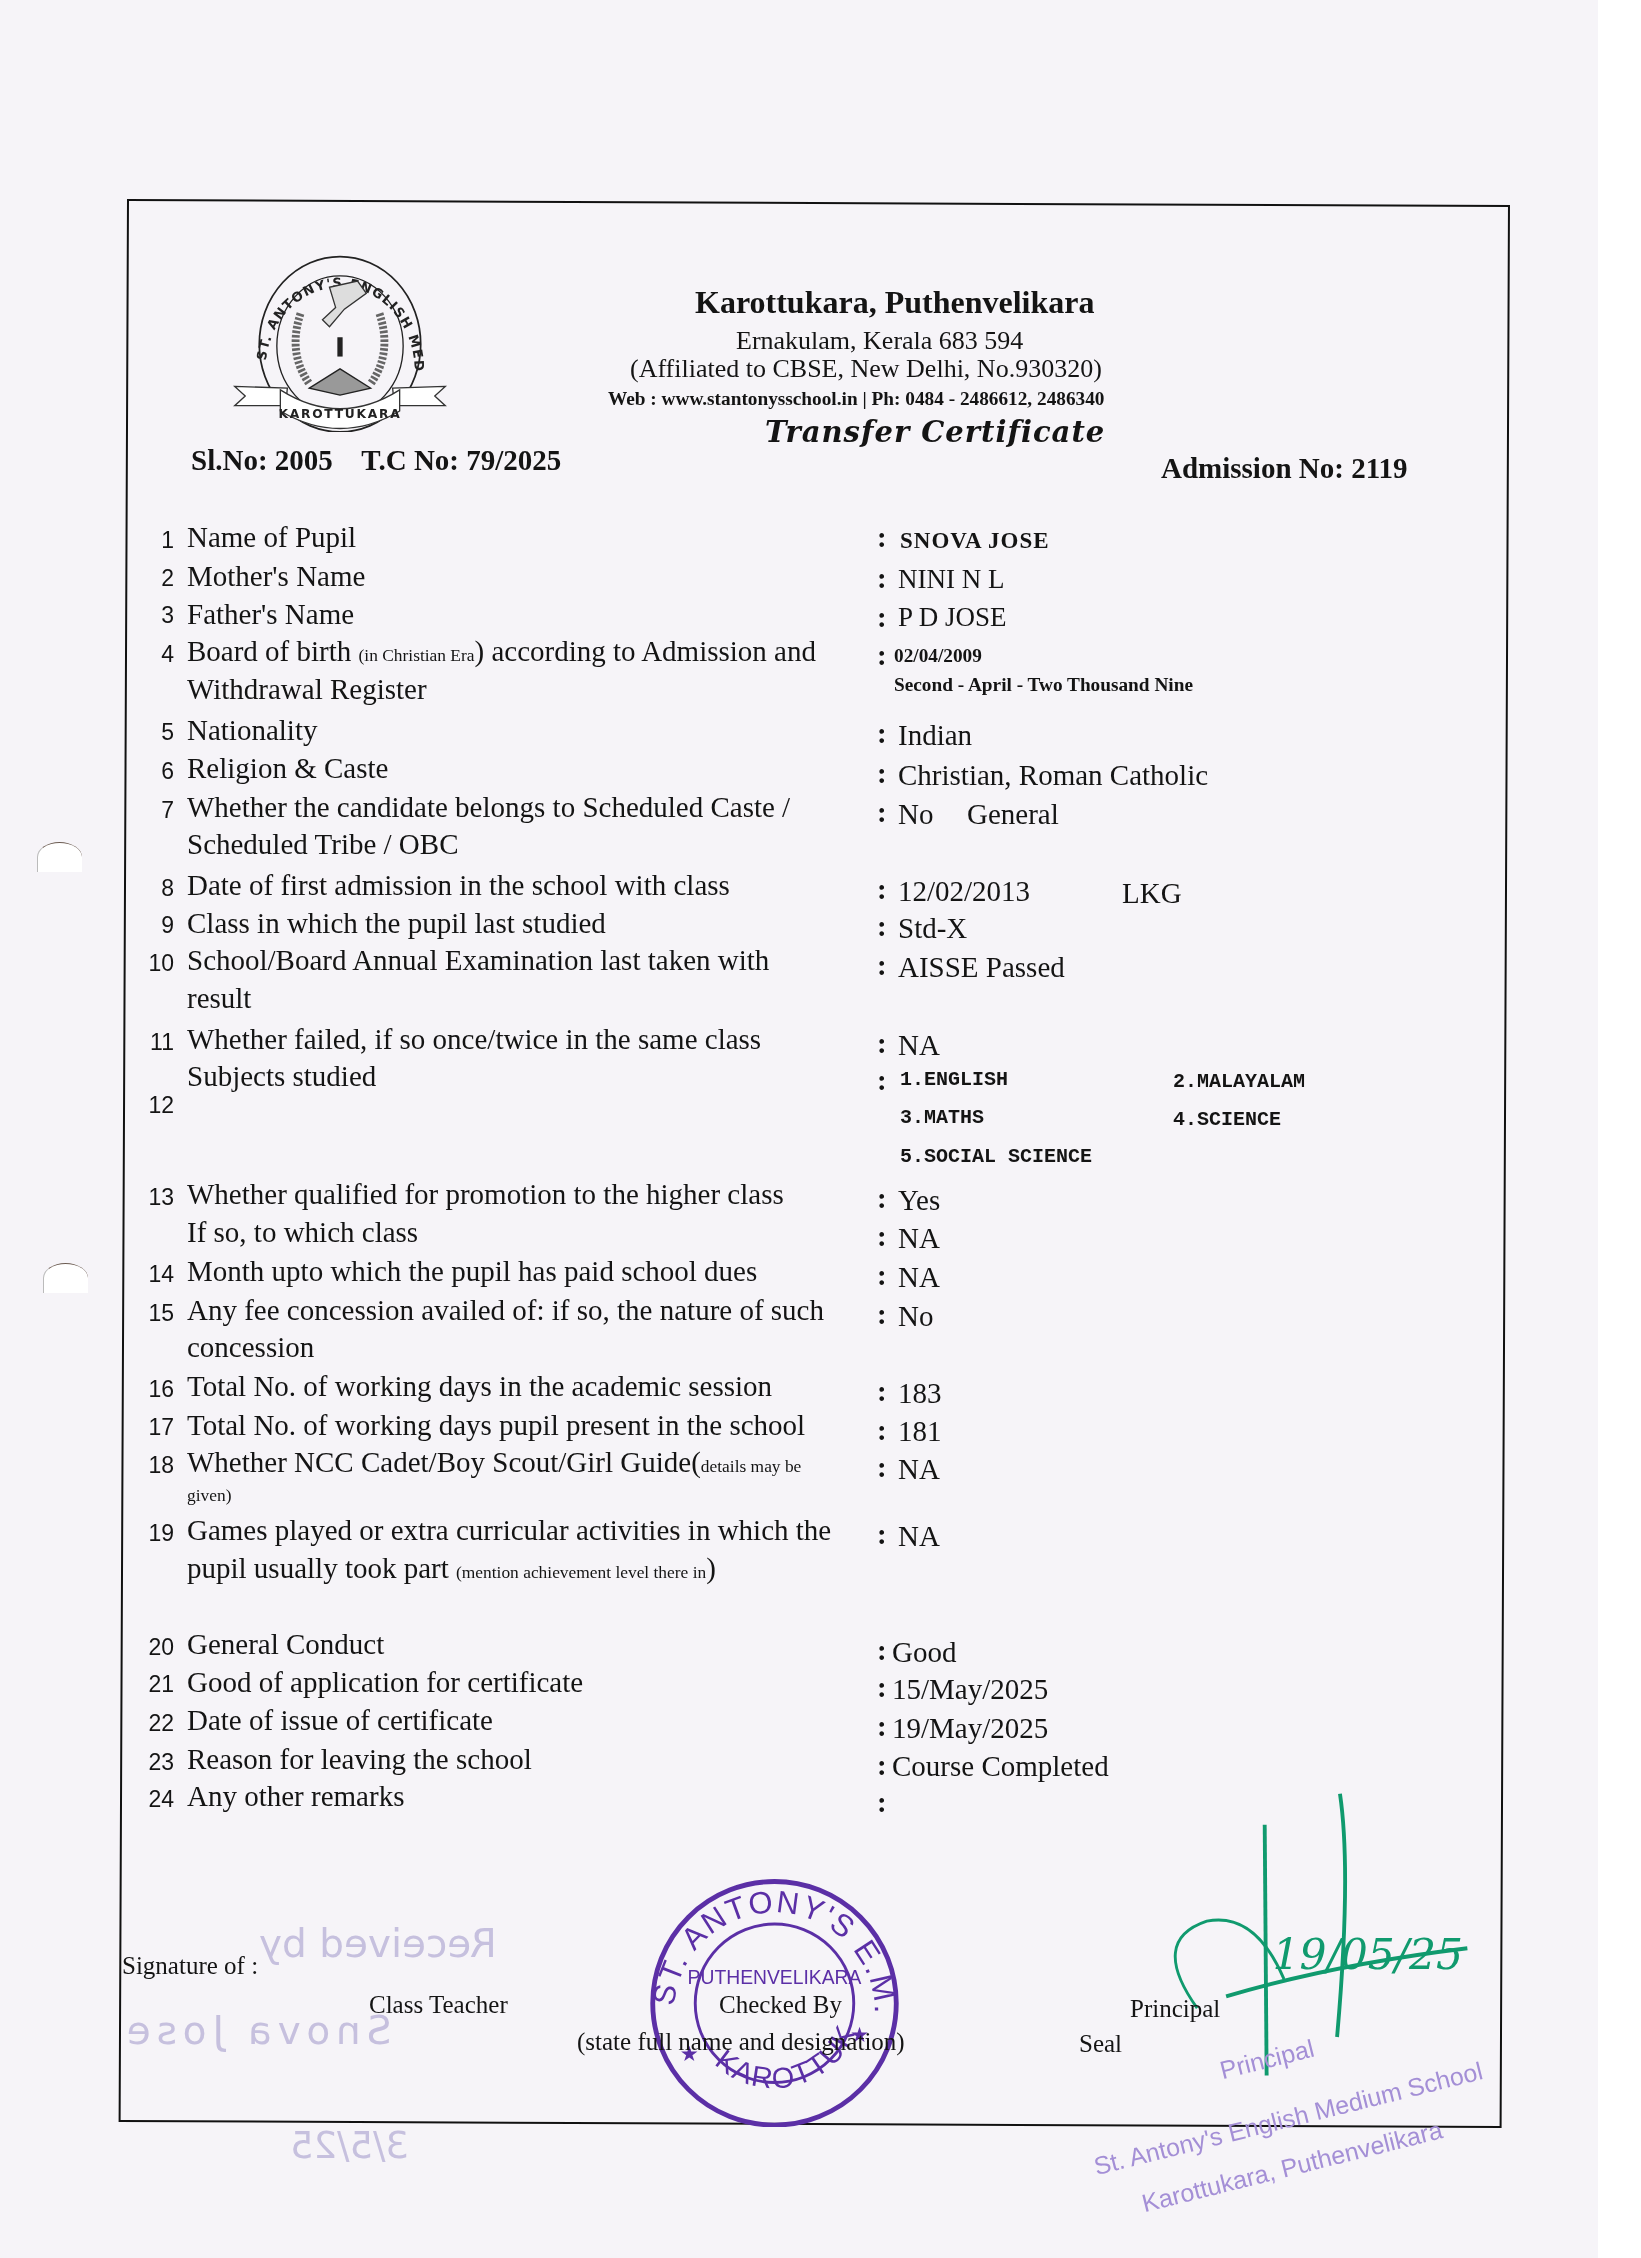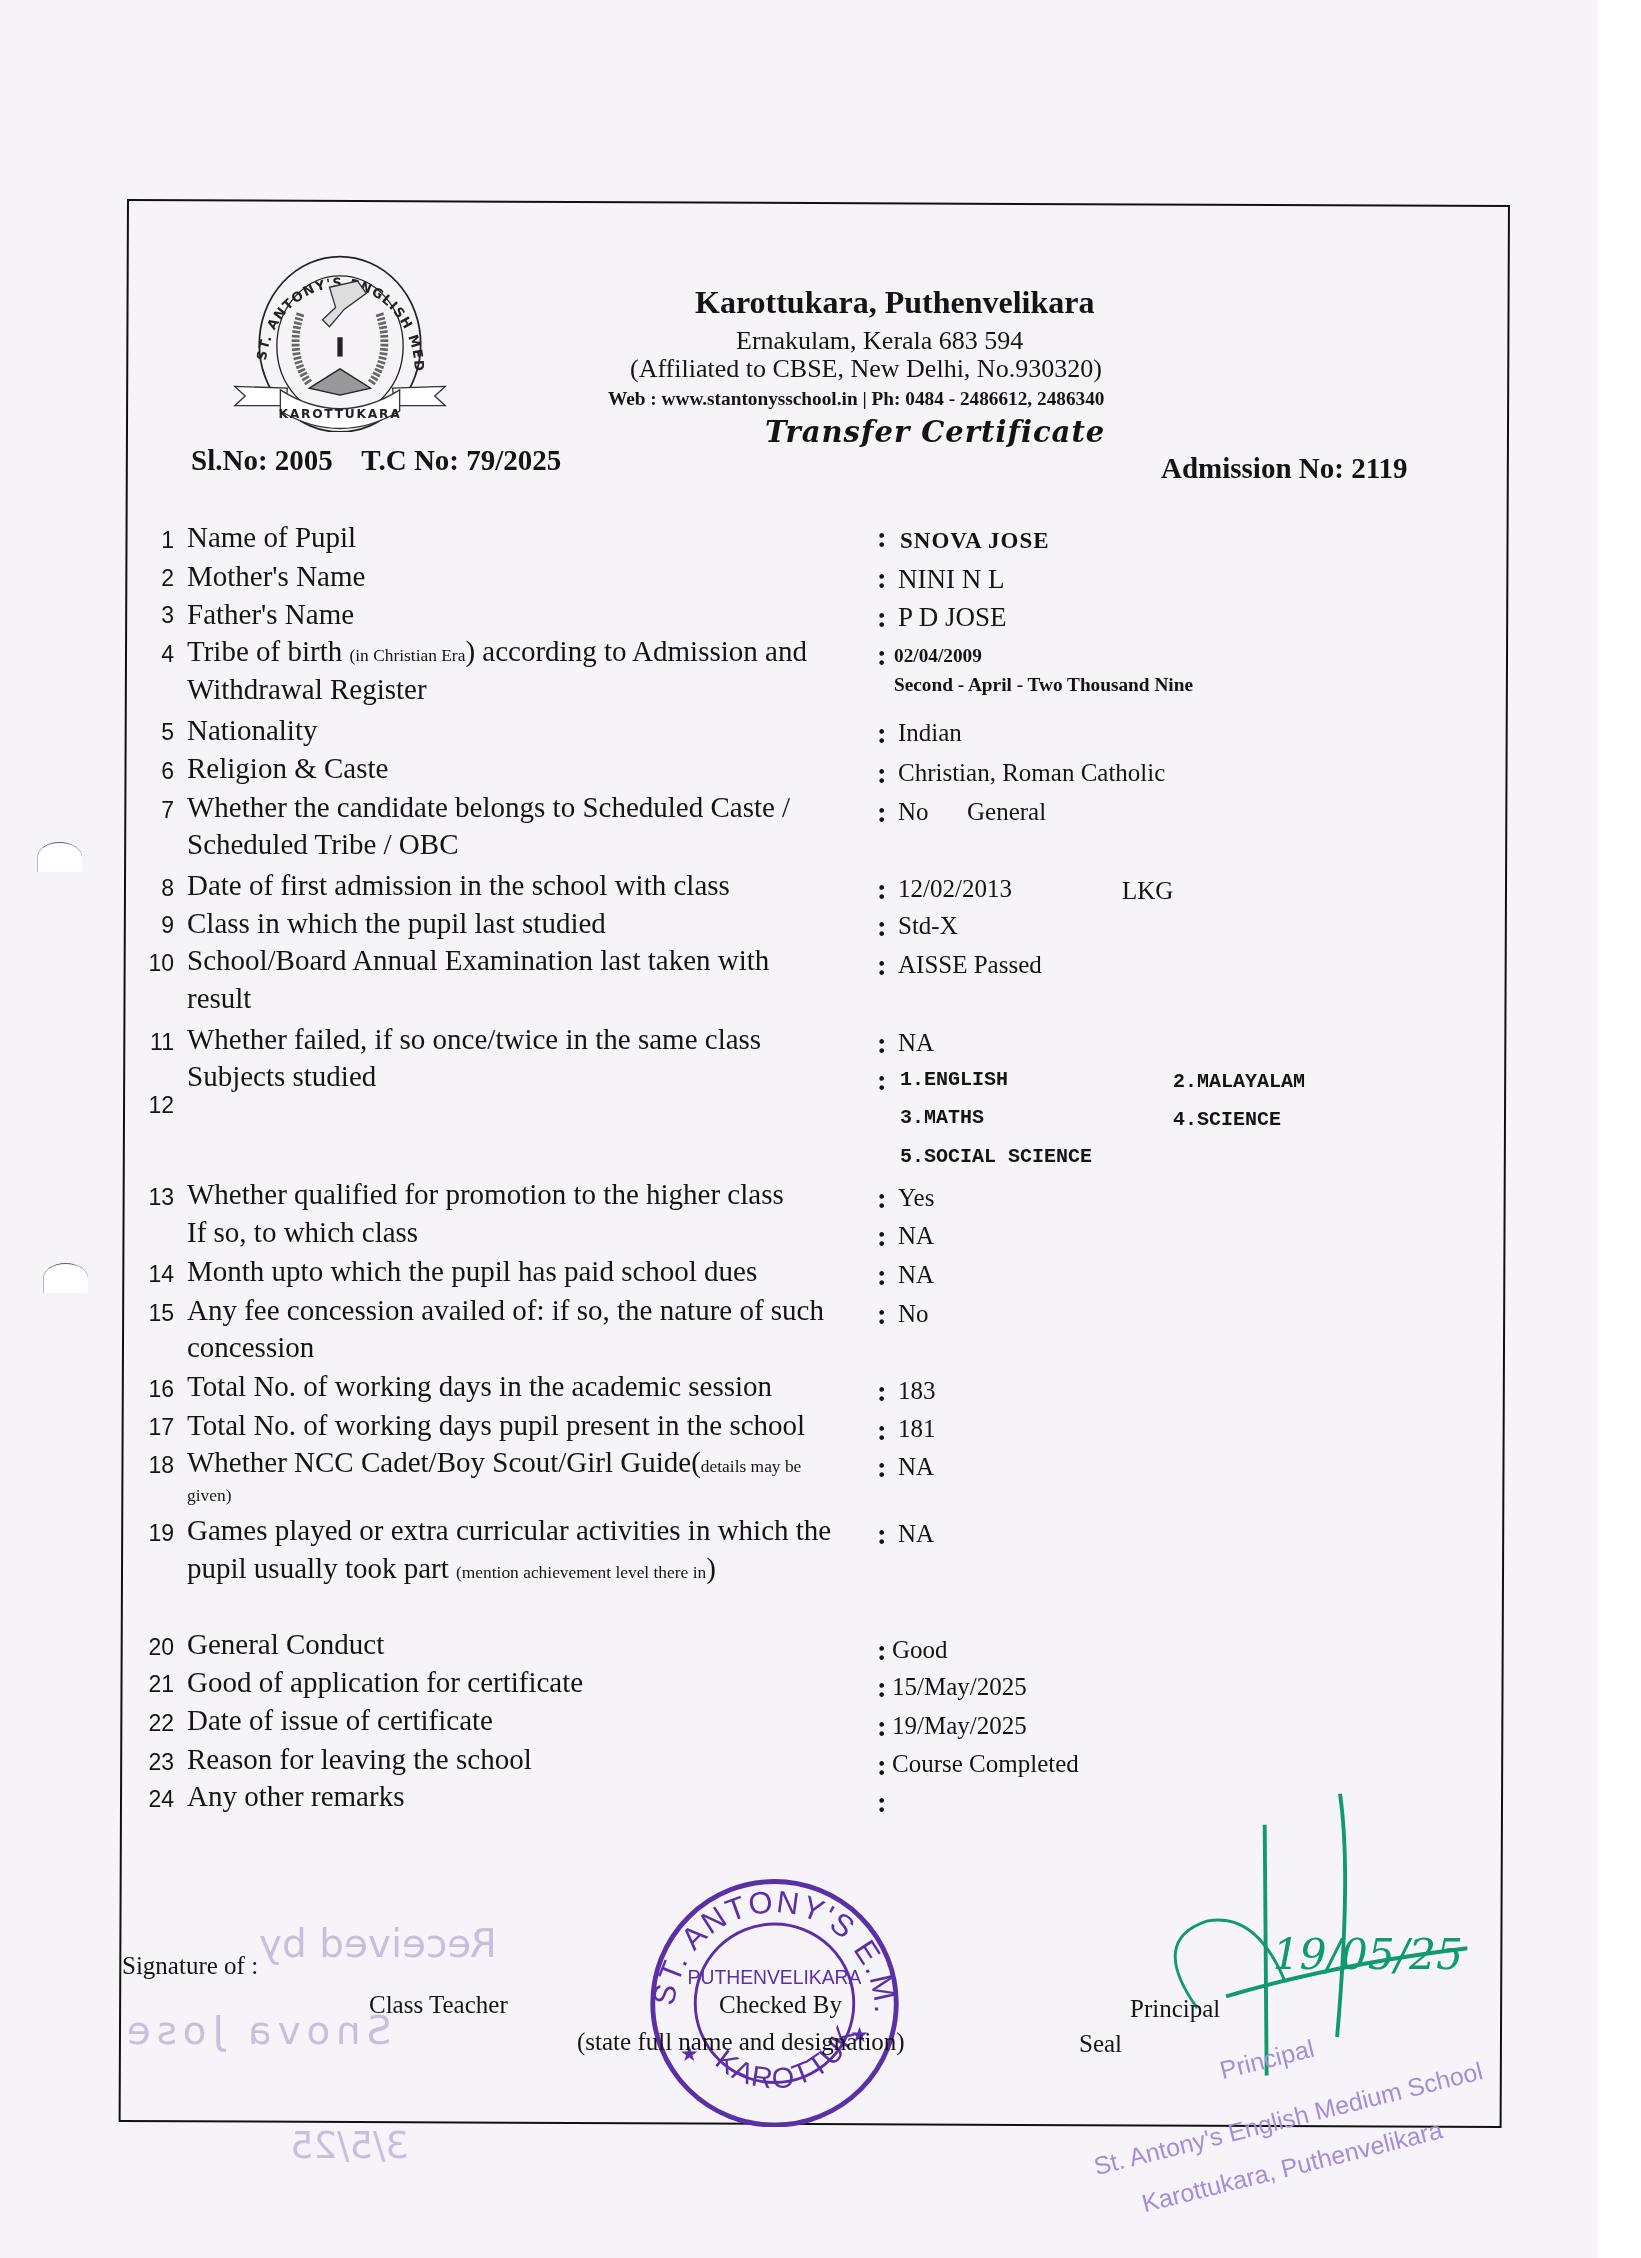--- a/index.html
+++ b/index.html
@@ -28,21 +28,21 @@
   .sub3 { font-size:26px; left:630px; top:354px; }
   .sub4 { font-size:19.3px; left:608px; top:388px;font-weight:bold; }
   .tc { font-size:29px; font-weight:bold; left:765px; top:415px; font-family:"DejaVu Serif", serif; font-style:italic; letter-spacing:1px; }
   .slno { font-size:29px; font-weight:bold; left:191px; top:444px; }
   .adm { font-size:29px; font-weight:bold; left:1161px; top:452px; }
   .logo { position:absolute; left:224px; top:239px; width:232px; height:193px; }
   .num { position:absolute; font-family:"Liberation Sans", sans-serif; font-size:23px; width:39px; text-align:right; left:135px; }
   .lbl { position:absolute; font-size:29px; left:187px; white-space:nowrap; }
   .small { font-size:17.4px; }
   .colon { position:absolute; font-size:29px; font-weight:bold; left:877px; }
-  .val { position:absolute; font-size:25px; left:898px; white-space:nowrap; }
+  .val { position:absolute; font-size:29px; left:898px; white-space:nowrap; }
   .valb { font-weight:bold; font-size:23px; }
   .mono { font-family:"Liberation Mono", monospace; font-weight:bold; font-size:20px; position:absolute; white-space:nowrap; }
   .sig { position:absolute; font-size:25px; white-space:nowrap; }
   .faint { position:absolute; color:#c6c0de; font-family:"DejaVu Sans", sans-serif; white-space:nowrap; }
   .stamp {
     position:absolute; left:645px; top:1868px; width:259px; height:259px;
   }
   .pstamp { position:absolute; color:#a48fd6; font-family:"Liberation Sans", sans-serif; font-size:25px; transform:rotate(-14deg); transform-origin:left top; white-space:nowrap; }
 </style>
 </head>
@@ -97,21 +97,21 @@
     <div class="colon" style="top:562px">:</div>
     <div class="val" style="top:564px; font-size:27px">NINI N L</div>
 
     <div class="num" style="top:602px">3</div>
     <div class="lbl" style="top:598px">Father's Name</div>
     <div class="colon" style="top:601px">:</div>
     <div class="val" style="top:602px; font-size:27px">P D JOSE</div>
 
     <div class="num" style="top:641px">4</div>
     <div class="lbl" style="top:635px">
-      <span>Tribe of birth </span><span class="small">(in Christian Era</span><span>) according to Admission and</span>
+      <span>Board of birth </span><span class="small">(in Christian Era</span><span>) according to Admission and</span>
     </div>
     <div class="lbl" style="top:673px">Withdrawal Register</div>
     <div class="colon" style="top:639px">:</div>
     <div class="val valb" style="top:645px; font-size:19.3px; left:894px">02/04/2009</div>
     <div class="val valb" style="top:674px; font-size:19.3px; left:894px">Second - April - Two Thousand Nine</div>
 
     <div class="num" style="top:719px">5</div>
     <div class="lbl" style="top:714px">Nationality</div>
     <div class="colon" style="top:717px">:</div>
     <div class="val" style="top:719px">Indian</div>

